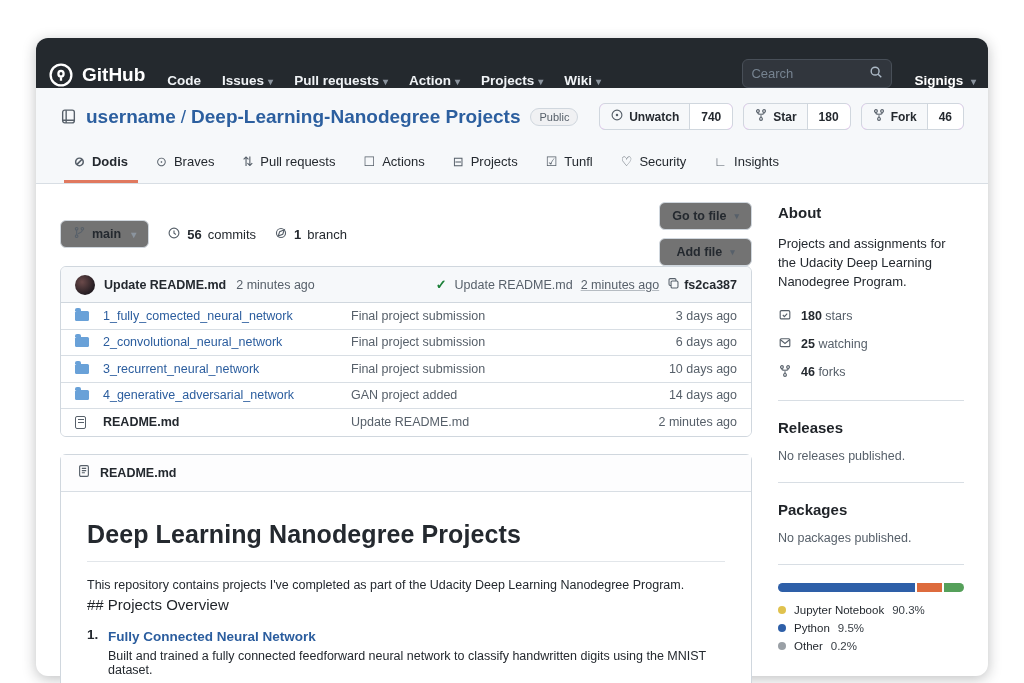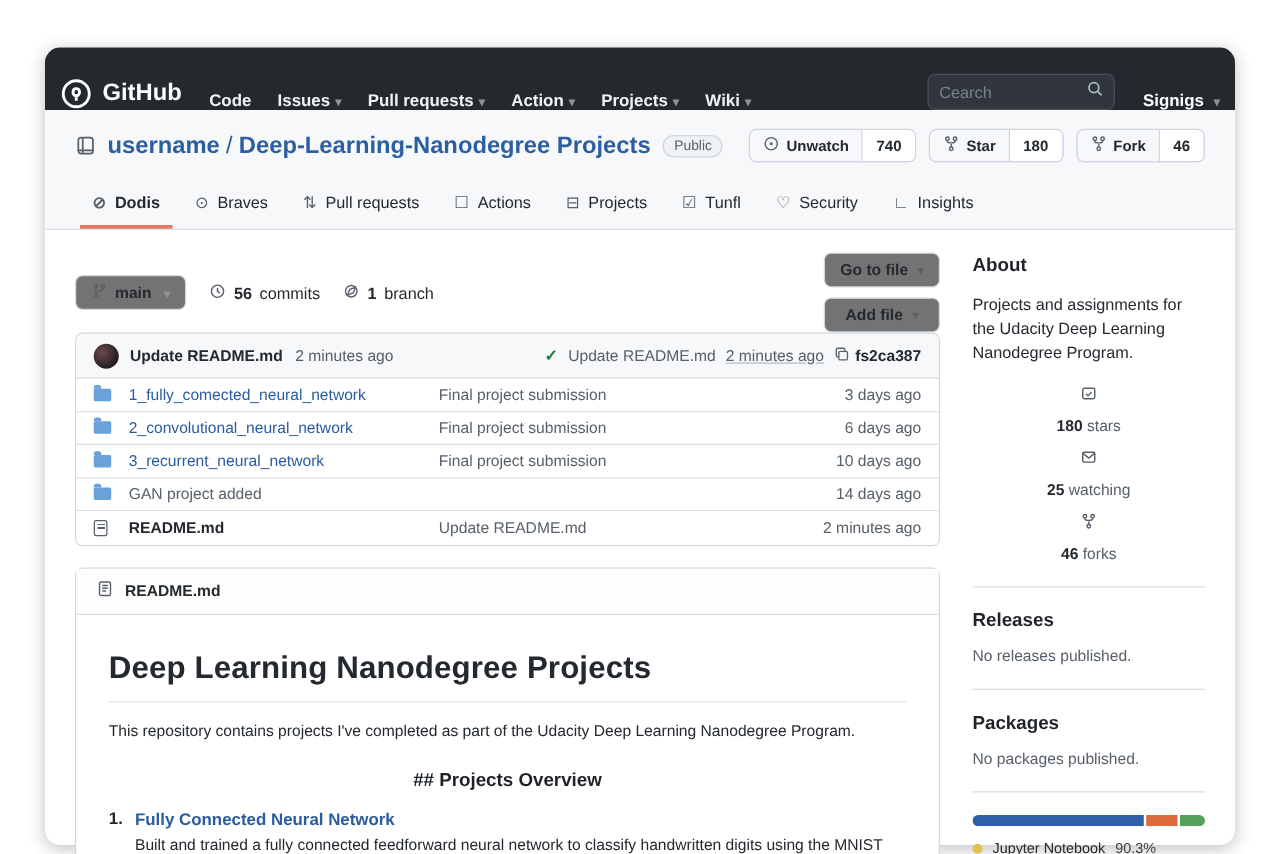--- a/index.html
+++ b/index.html
@@ -90,31 +90,31 @@
   .ftime { width:110px; text-align:right; color:#57606a; }
   
   .readme { margin-top:17px; border:1px solid #d0d7de; border-radius:6px; background:#fff; }
   .readme-head { display:flex; align-items:center; gap:9px; height:37px; padding:0 16px;
     border-bottom:1px solid #d8dee4; font-size:12.5px; font-weight:700; background:#fdfdfe; }
   .readme-head svg { color:#57606a; }
   .readme-body { padding:6px 26px 26px 26px; }
   .readme-body h1 { font-size:25px; font-weight:600; margin-top:22px; padding-bottom:12px;
     border-bottom:1px solid #e2e6ea; letter-spacing:.1px; }
   .intro { font-size:12.5px; margin-top:16px; color:#24292f; }
-  .section-head { font-size:15px; font-weight:700; margin-top:24px; color:#1f2328;text-align:center; }
+  .section-head { font-size:15px; font-weight:400; margin-top:4px; color:#1f2328; }
   .proj-list { margin-top:14px; }
   .proj { display:flex; margin-bottom:13px; }
   .proj-num { font-weight:700; font-size:13.5px; width:21px; flex:none; }
   .proj-link { color:#2b5d9e; font-weight:700; font-size:13.5px; cursor:pointer; }
   .proj-desc { font-size:12.5px; margin-top:4px; color:#24292f; }
   
   .side-h { font-size:15px; font-weight:700; color:#1f2328; }
   .side-desc { font-size:13px; line-height:1.45; margin-top:14px; color:#24292f; }
   .stats { margin-top:16px; display:flex; flex-direction:column; gap:11px; }
-  .stat { display:flex; align-items:center; gap:9px; font-size:12.5px; color:#57606a; cursor:pointer;flex-direction:column; }
+  .stat { display:flex; align-items:center; gap:9px; font-size:12.5px; color:#57606a; cursor:pointer; }
   .stat svg { color:#57606a; flex:none; }
   .stat b { color:#24292f; font-weight:700; }
   .divider { border:none; border-top:1px solid #d8dee4; margin:19px 0 18px 0; }
   .side-empty { font-size:12.5px; color:#57606a; margin-top:13px; }
   .langbar { display:flex; gap:2px; height:9px; border-radius:5px; overflow:hidden; margin-top:14px; }
   .langbar .seg { height:100%; }
   .legend { margin-top:12px; display:flex; flex-direction:column; gap:6px; }
   .legrow { display:flex; align-items:center; gap:8px; font-size:11.5px; cursor:pointer; }
   .lang-dot { width:8px; height:8px; border-radius:50%; flex:none; }
   .leg-name { color:#24292f; }
@@ -330,20 +330,21 @@
               <span class="folder"></span>
             </span>
           <a class="fname">3_recurrent_neural_network</a>
           <span class="fmsg">Final project submission</span>
           <span class="ftime">10 days ago</span>
         </div>
         <div class="filerow">
           <span class="ficon">
               <span class="folder"></span>
             </span>
+          <a class="fname">4_generative_adversarial_network</a>
           <span class="fmsg">GAN project added</span>
           <span class="ftime">14 days ago</span>
         </div>
         <div class="filerow">
           <span class="ficon">
               <span class="fileglyph"></span>
             </span>
           <a class="fname bold">README.md</a>
           <span class="fmsg">Update README.md</span>
           <span class="ftime">2 minutes ago</span>

